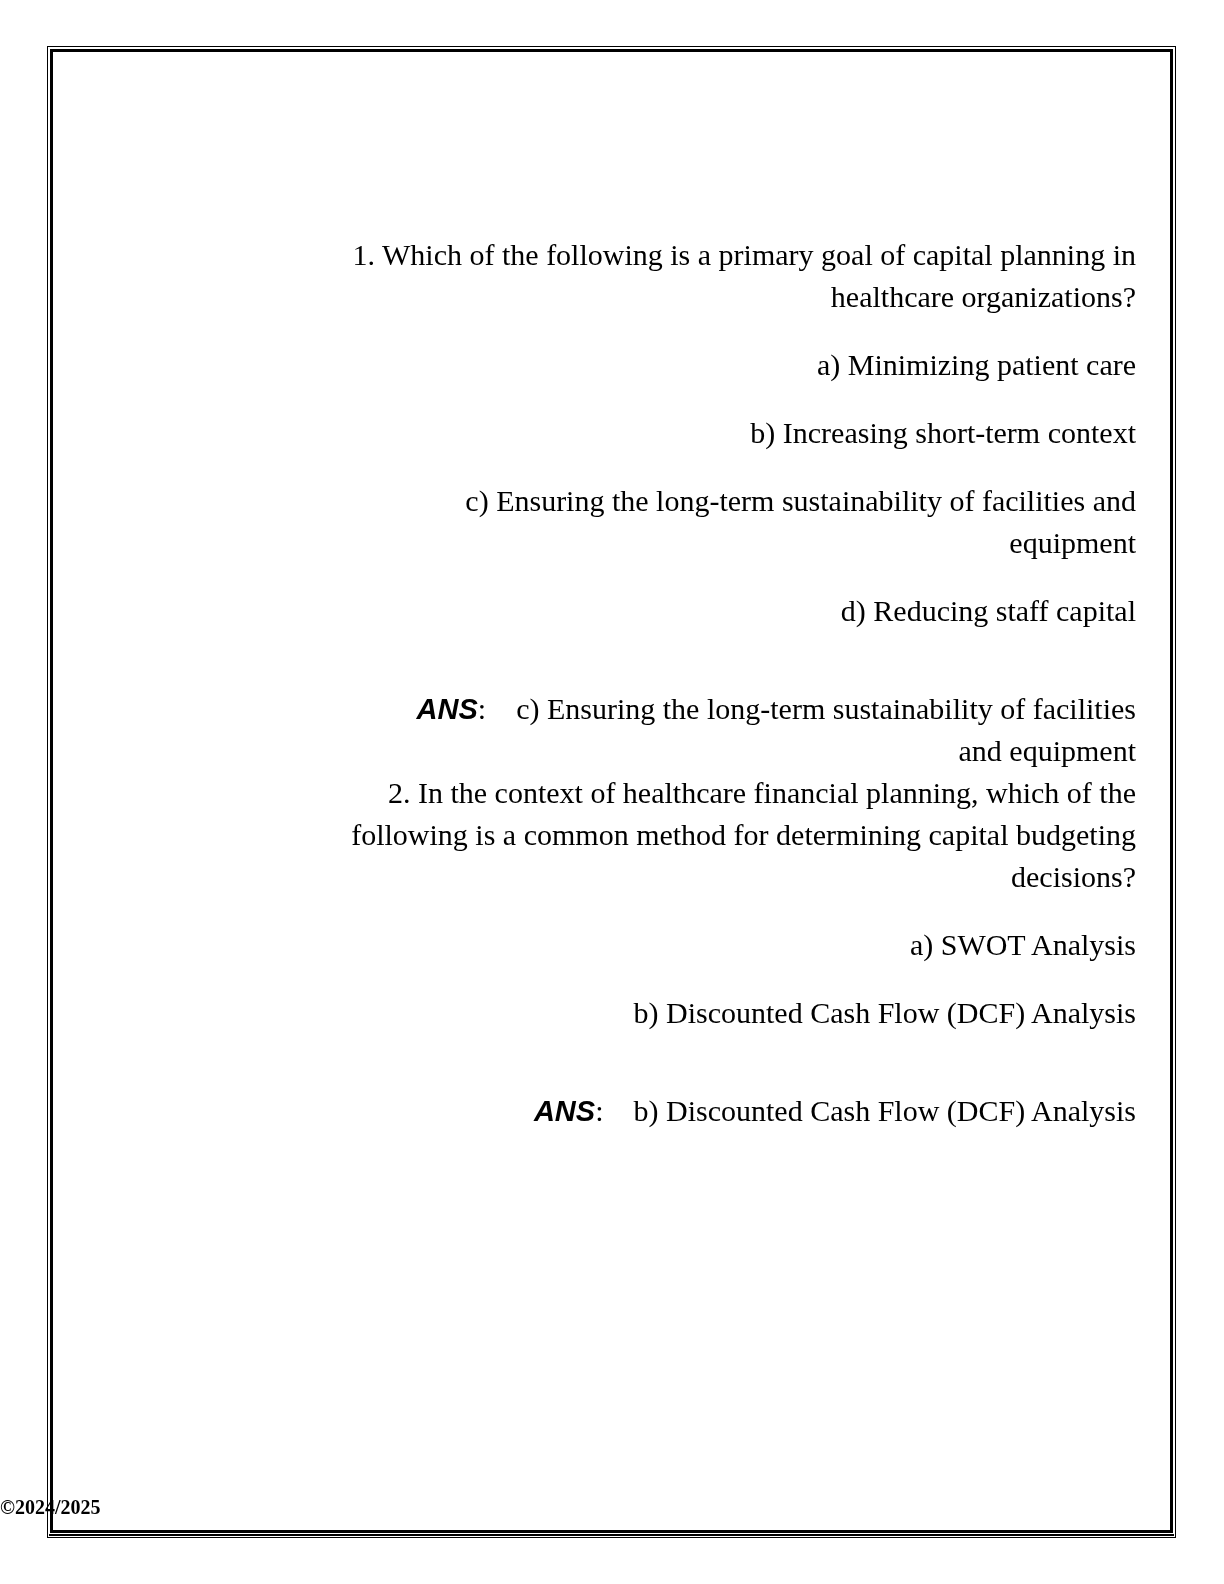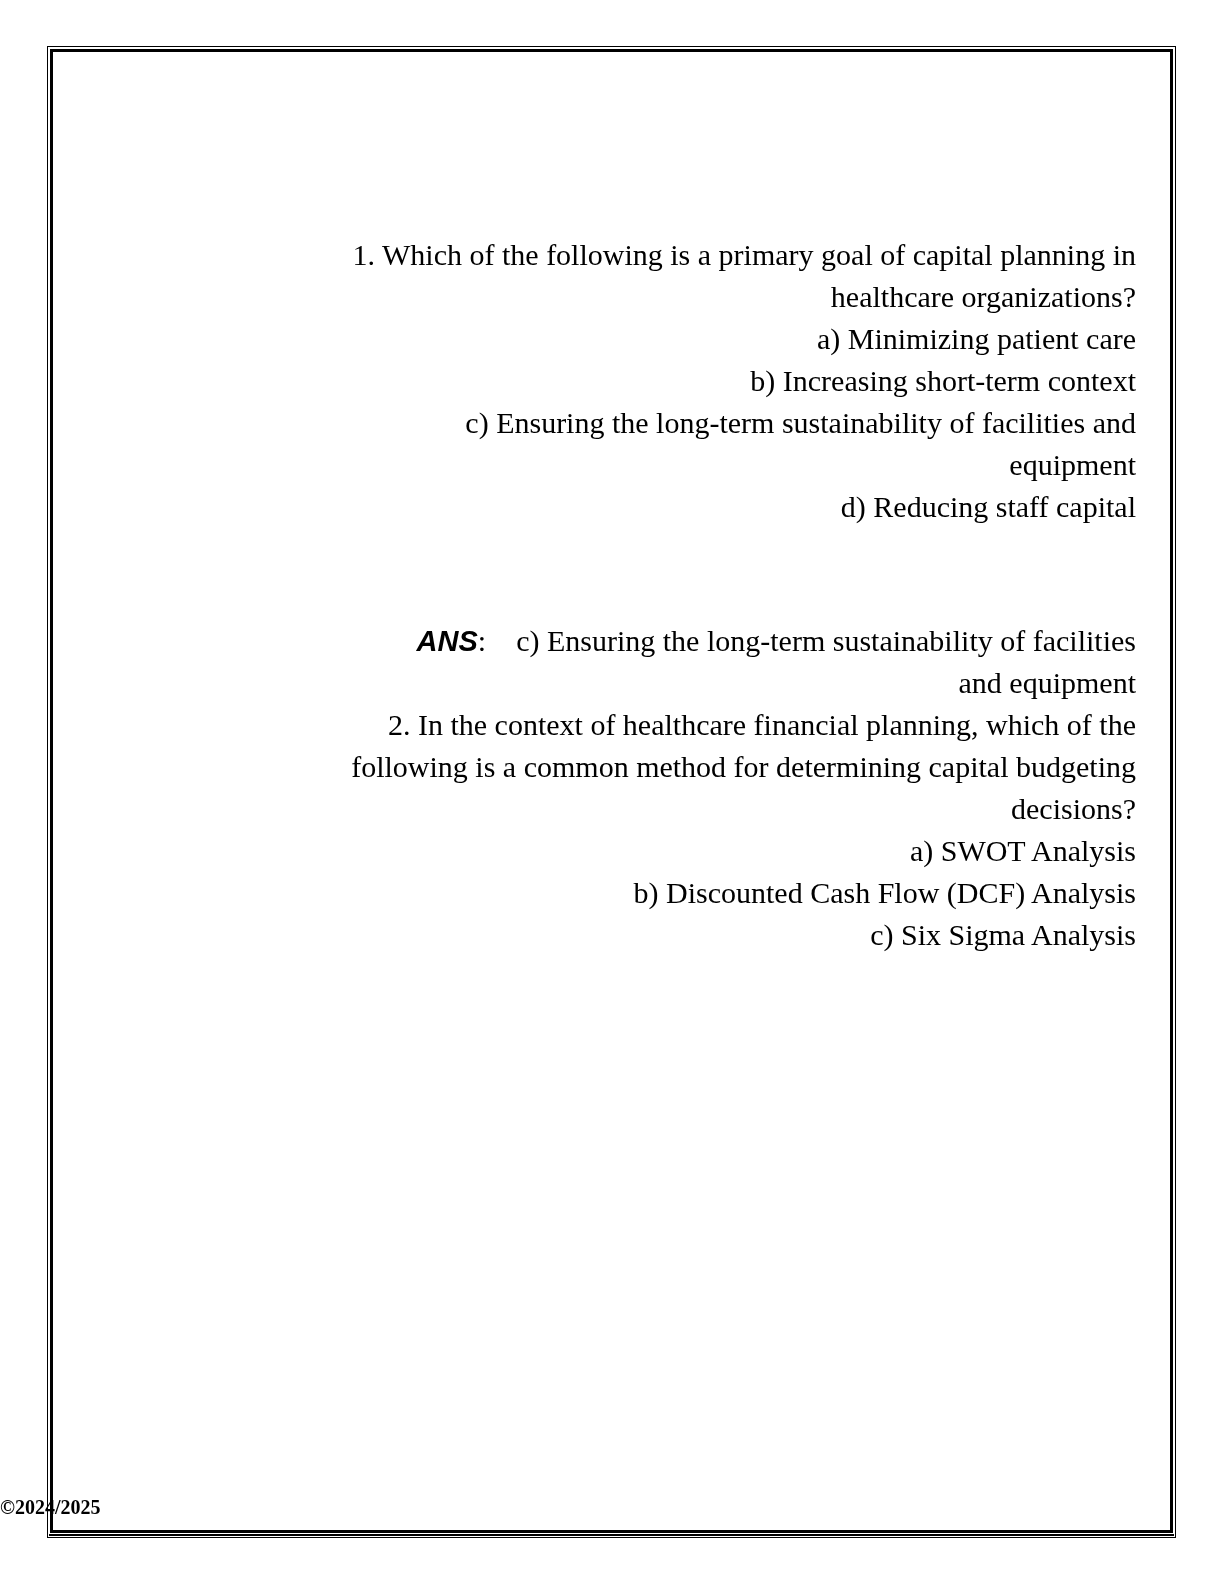--- a/index.html
+++ b/index.html
@@ -32,23 +32,23 @@
     padding-top: 234px;
   }
   .content p {
     margin: 0;
     font-size: 30px;
     line-height: 42px;
     white-space: pre-line; 
     text-align: right;
   }
   p.q  { text-indent: 7px; }
-  p.q + p.opt, p.opt + p.opt { }
+  p.q + p.opt, p.opt + p.opt { margin-top: 26px; }
   p.opt { text-indent: 20px; }
-  p.ans { text-indent: 57px; margin-top: 92px; }
+  p.ans { text-indent: 57px; margin-top: 56px; }
   p.q.q2 { }
   .ans-label {
     font-family: "Liberation Sans", sans-serif;
     font-weight: bold;
     font-style: italic;
     font-size: 29px;
   }
   .ans-colon { font-family: "Liberation Serif", serif; }
   .ans-text {
     padding-left: 30px;
@@ -85,18 +85,18 @@
     <p class="ans"><span class="ans-label">ANS</span><span class="ans-colon">:</span><span class="ans-text">c) Ensuring the long-term sustainability of facilities
 and equipment</span></p>
   </section>
 
   <section>
     <p class="q q2">2. In the context of healthcare financial planning, which of the
 following is a common method for determining capital budgeting
 decisions?</p>
     <p class="opt">a) SWOT Analysis</p>
     <p class="opt">b) Discounted Cash Flow (DCF) Analysis</p>
-    <p class="opt">c) Six Sigma Analysis</p>
+    <p class="ans"><span class="ans-label">ANS</span><span class="ans-colon">:</span><span class="ans-text">b) Discounted Cash Flow (DCF) Analysis</span></p>
   </section>
 
 </div>
 
 <div class="footer">©2024/2025</div>
 
 </body></html>

